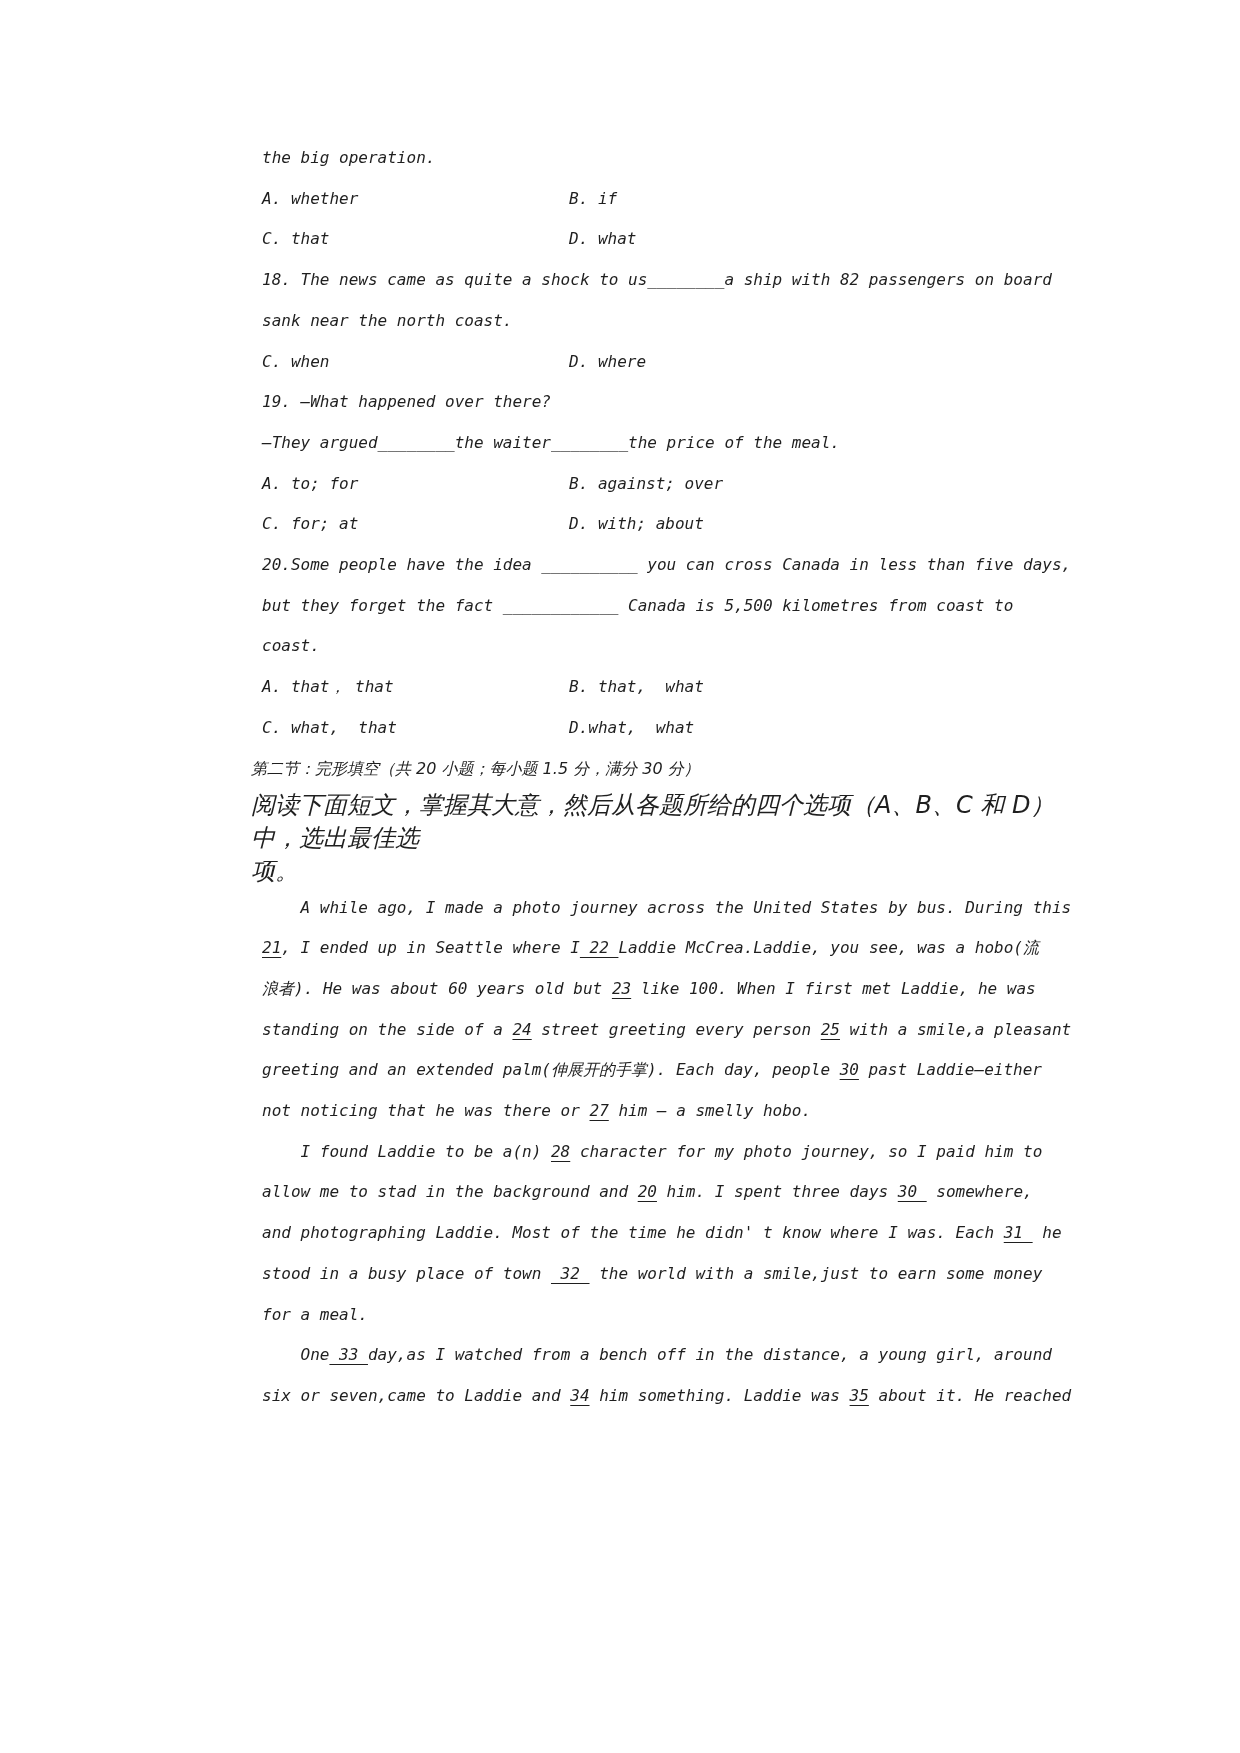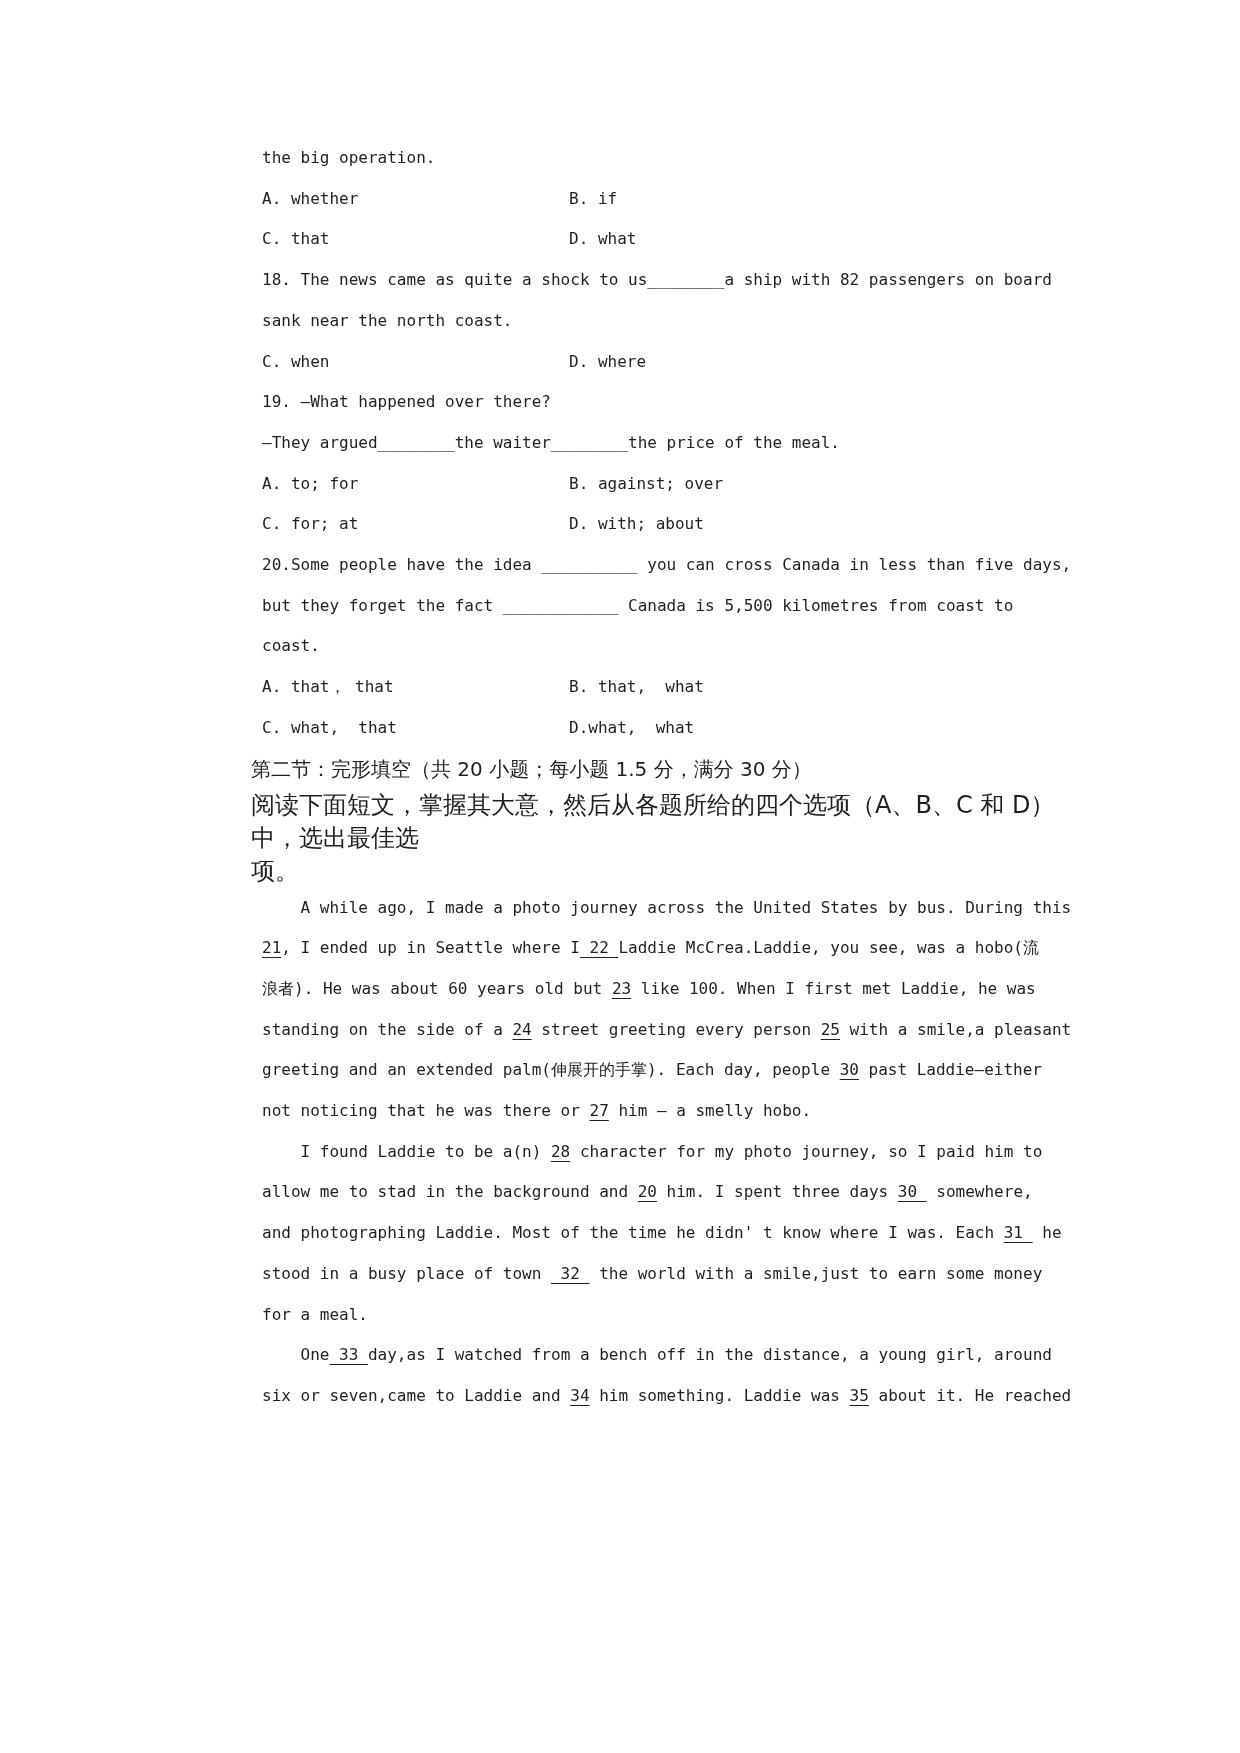--- a/index.html
+++ b/index.html
@@ -12,32 +12,33 @@
     width: 1052px;
     height: 1753px;
     margin: 0 auto;
     background: #ffffff;
     box-sizing: border-box;
     padding: 138px 70px 0 157px;
     color: #1f1f1f;
     font-family: "DejaVu Sans Mono", "Liberation Mono", monospace;
     font-size: 16px;
     overflow: hidden;
+    font-style: italic;
   }
   .line {
     white-space: pre-wrap;
     line-height: 40.7px;
     min-height: 40.7px;
   }
   .line.en {
     margin-left: 11px;
   }
   .line.cn-section {
     font-family: "DejaVu Sans", "Liberation Sans", sans-serif;
-    font-size: 20px;
+    font-size: 16px;
     line-height: 40px;
     min-height: 40px;
     margin-left: 0;
   }
   .line.cn-note {
     font-family: "DejaVu Sans", "Liberation Sans", sans-serif;
     font-size: 24px;
     line-height: 33px;
     min-height: 33px;
     margin-left: 0;

